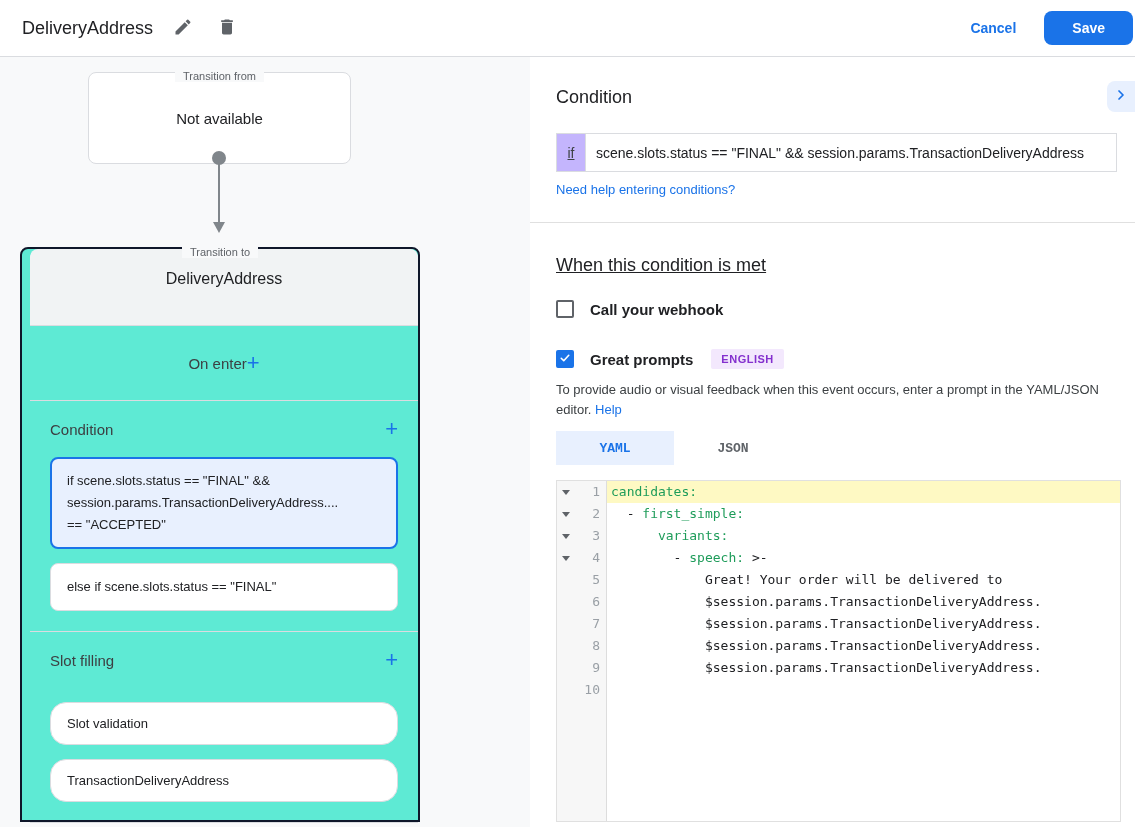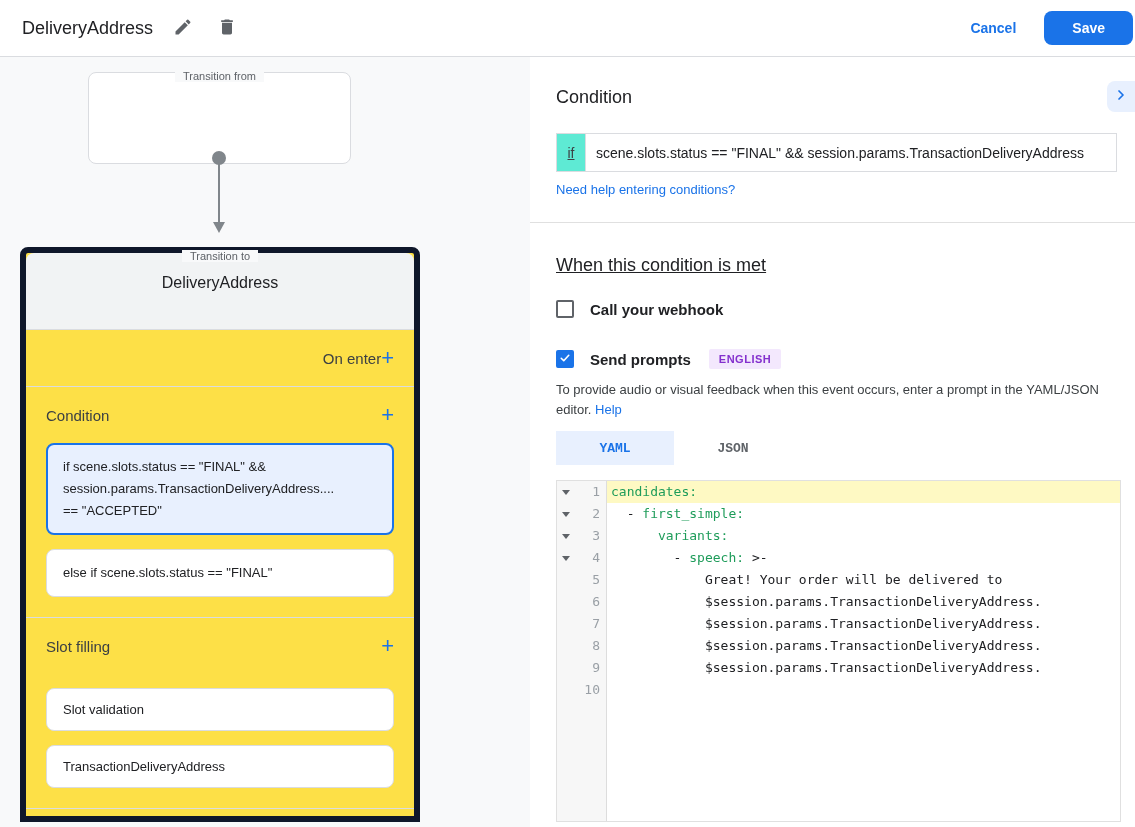--- a/index.html
+++ b/index.html
@@ -29,51 +29,51 @@
   .from-value { position:absolute; top:50%; left:0; right:0; transform:translateY(-50%);
     text-align:center; font-size:15px; color:#202124; }
 
   .connector-dot { position:absolute; left:212px; top:94px; width:14px; height:14px;
     border-radius:50%; background:#80868b; }
   .connector-line { position:absolute; left:218px; top:106px; width:2px; height:60px; background:#80868b; }
   .connector-arrow { position:absolute; left:213px; top:165px; width:0; height:0;
     border-left:6px solid transparent; border-right:6px solid transparent; border-top:11px solid #80868b; }
 
   .scene-card { position:absolute; left:20px; top:190px; width:400px; height:575px;
-    background:#fde047; border:6px solid #0f172a; border-radius:8px 8px 0 0; }
+    background:#5eead4; border:2px solid #0f172a; border-radius:8px 8px 0 0;padding-left:8px; }
   .scene-header { height:77px; background:#f1f3f4; border-bottom:1px solid #dadce0;
     border-radius:8px 8px 0 0; text-align:center; padding-top:21px; }
   .scene-name { font-size:16px; color:#202124; }
   .scene-type { font-size:11px; color:#80868b; margin-top:6px; }
 
-  .section-row { display:flex; align-items:center; justify-content:flex-end;
-    padding:0 20px; height:57px; border-bottom:1px solid #dadce0; }
+  .section-row { display:flex; align-items:center; justify-content:center;
+    padding:0 20px; height:75px; border-bottom:1px solid #dadce0; }
   .section-label { font-size:15px; color:#3c4043; }
   .plus-btn { background:none; border:none; color:#1a73e8; font-size:22px; font-weight:300;
     cursor:pointer; line-height:1; font-family:"Liberation Sans",sans-serif; }
 
   .section-block { padding:0 20px 20px 20px; border-bottom:1px solid #dadce0; }
   .section-block .head { display:flex; align-items:center; justify-content:space-between;
     height:56px; }
   .cond-card { border:2px solid #1a73e8; background:#e8f0fe; border-radius:8px;
     padding:11px 15px; font-size:13px; line-height:22px; color:#202124;
     white-space:pre-line; cursor:pointer; }
   .cond-card.secondary { border:1px solid #dadce0; background:#fff; margin-top:14px; padding:12px 16px; }
-  .slot-card { border:1px solid #dadce0; background:#fff; border-radius:8px;
+  .slot-card { border:1px solid #dadce0; background:#fff; border-radius:16px;
     padding:13px 16px; font-size:13px; color:#202124; cursor:pointer; margin-top:14px; }
 
   
   .right-panel { position:absolute; top:57px; left:530px; width:605px; height:770px; background:#fff; }
   .cond-heading { position:absolute; top:30px; left:26px; font-size:18px; color:#202124; }
   .collapse-btn { position:absolute; top:24px; right:0; width:28px; height:31px;
     background:#e8f0fe; border:none; border-radius:8px 0 0 8px; cursor:pointer;
     display:flex; align-items:center; justify-content:center; color:#1a73e8; }
 
   .if-row { position:absolute; top:76px; left:26px; right:18px; height:39px; display:flex; }
-  .if-box { width:29px; background:#5eead4; border:1px solid #dadce0; border-right:none;
+  .if-box { width:29px; background:#c4b5fd; border:1px solid #dadce0; border-right:none;
     display:flex; align-items:center; justify-content:center; font-size:14px; color:#3c4043;text-decoration:underline; }
   .cond-input { flex:1; border:1px solid #dadce0; font-size:14px; color:#202124;
     padding:0 10px; outline:none; font-family:"Liberation Sans",sans-serif; background:#fff; }
   .help-link { position:absolute; top:125px; left:26px; font-size:13px; color:#1a73e8;
     text-decoration:none; cursor:pointer; }
   .panel-divider { position:absolute; top:165px; left:0; width:605px; height:1px; background:#e0e0e0; }
 
   .when-heading { position:absolute; top:198px; left:26px; font-size:18px; color:#202124;text-decoration:underline; }
 
   .check-row { position:absolute; left:26px; display:flex; align-items:center; cursor:pointer; }
@@ -142,20 +142,21 @@
       <button class="save-btn">Save</button>
     </div>
   </div>
 
   <div class="left-panel">
 
     <div class="from-box">
       <div class="box-label">
         <span>Transition from</span>
       </div>
+      <div class="from-value">Not available</div>
     </div>
 
     <div class="connector-dot"></div>
     <div class="connector-line"></div>
     <div class="connector-arrow"></div>
 
     <div class="scene-card">
       <div class="box-label">
         <span>Transition to</span>
       </div>
@@ -222,21 +223,21 @@
     </div>
 
     <div class="check-row prompts">
       <div class="checkbox checked">
         <span>
           <svg width="12" height="12" viewBox="0 0 24 24" fill="none" stroke="#fff" stroke-width="3.2" stroke-linecap="round" stroke-linejoin="round">
               <path d="M4.5 12.5l5 5 10-11"></path>
             </svg>
         </span>
       </div>
-      <span class="check-label">Send prompts</span>
+      <span class="check-label">Great prompts</span>
       <span class="lang-badge">ENGLISH</span>
     </div>
 
     <div class="desc-text">
       <span>To provide audio or visual feedback when this event occurs, enter a prompt in the YAML/JSON editor.</span>
       <a class="inline-link">Help</a>
     </div>
 
     <div class="tabs">
       <button class="tab active">YAML</button>

